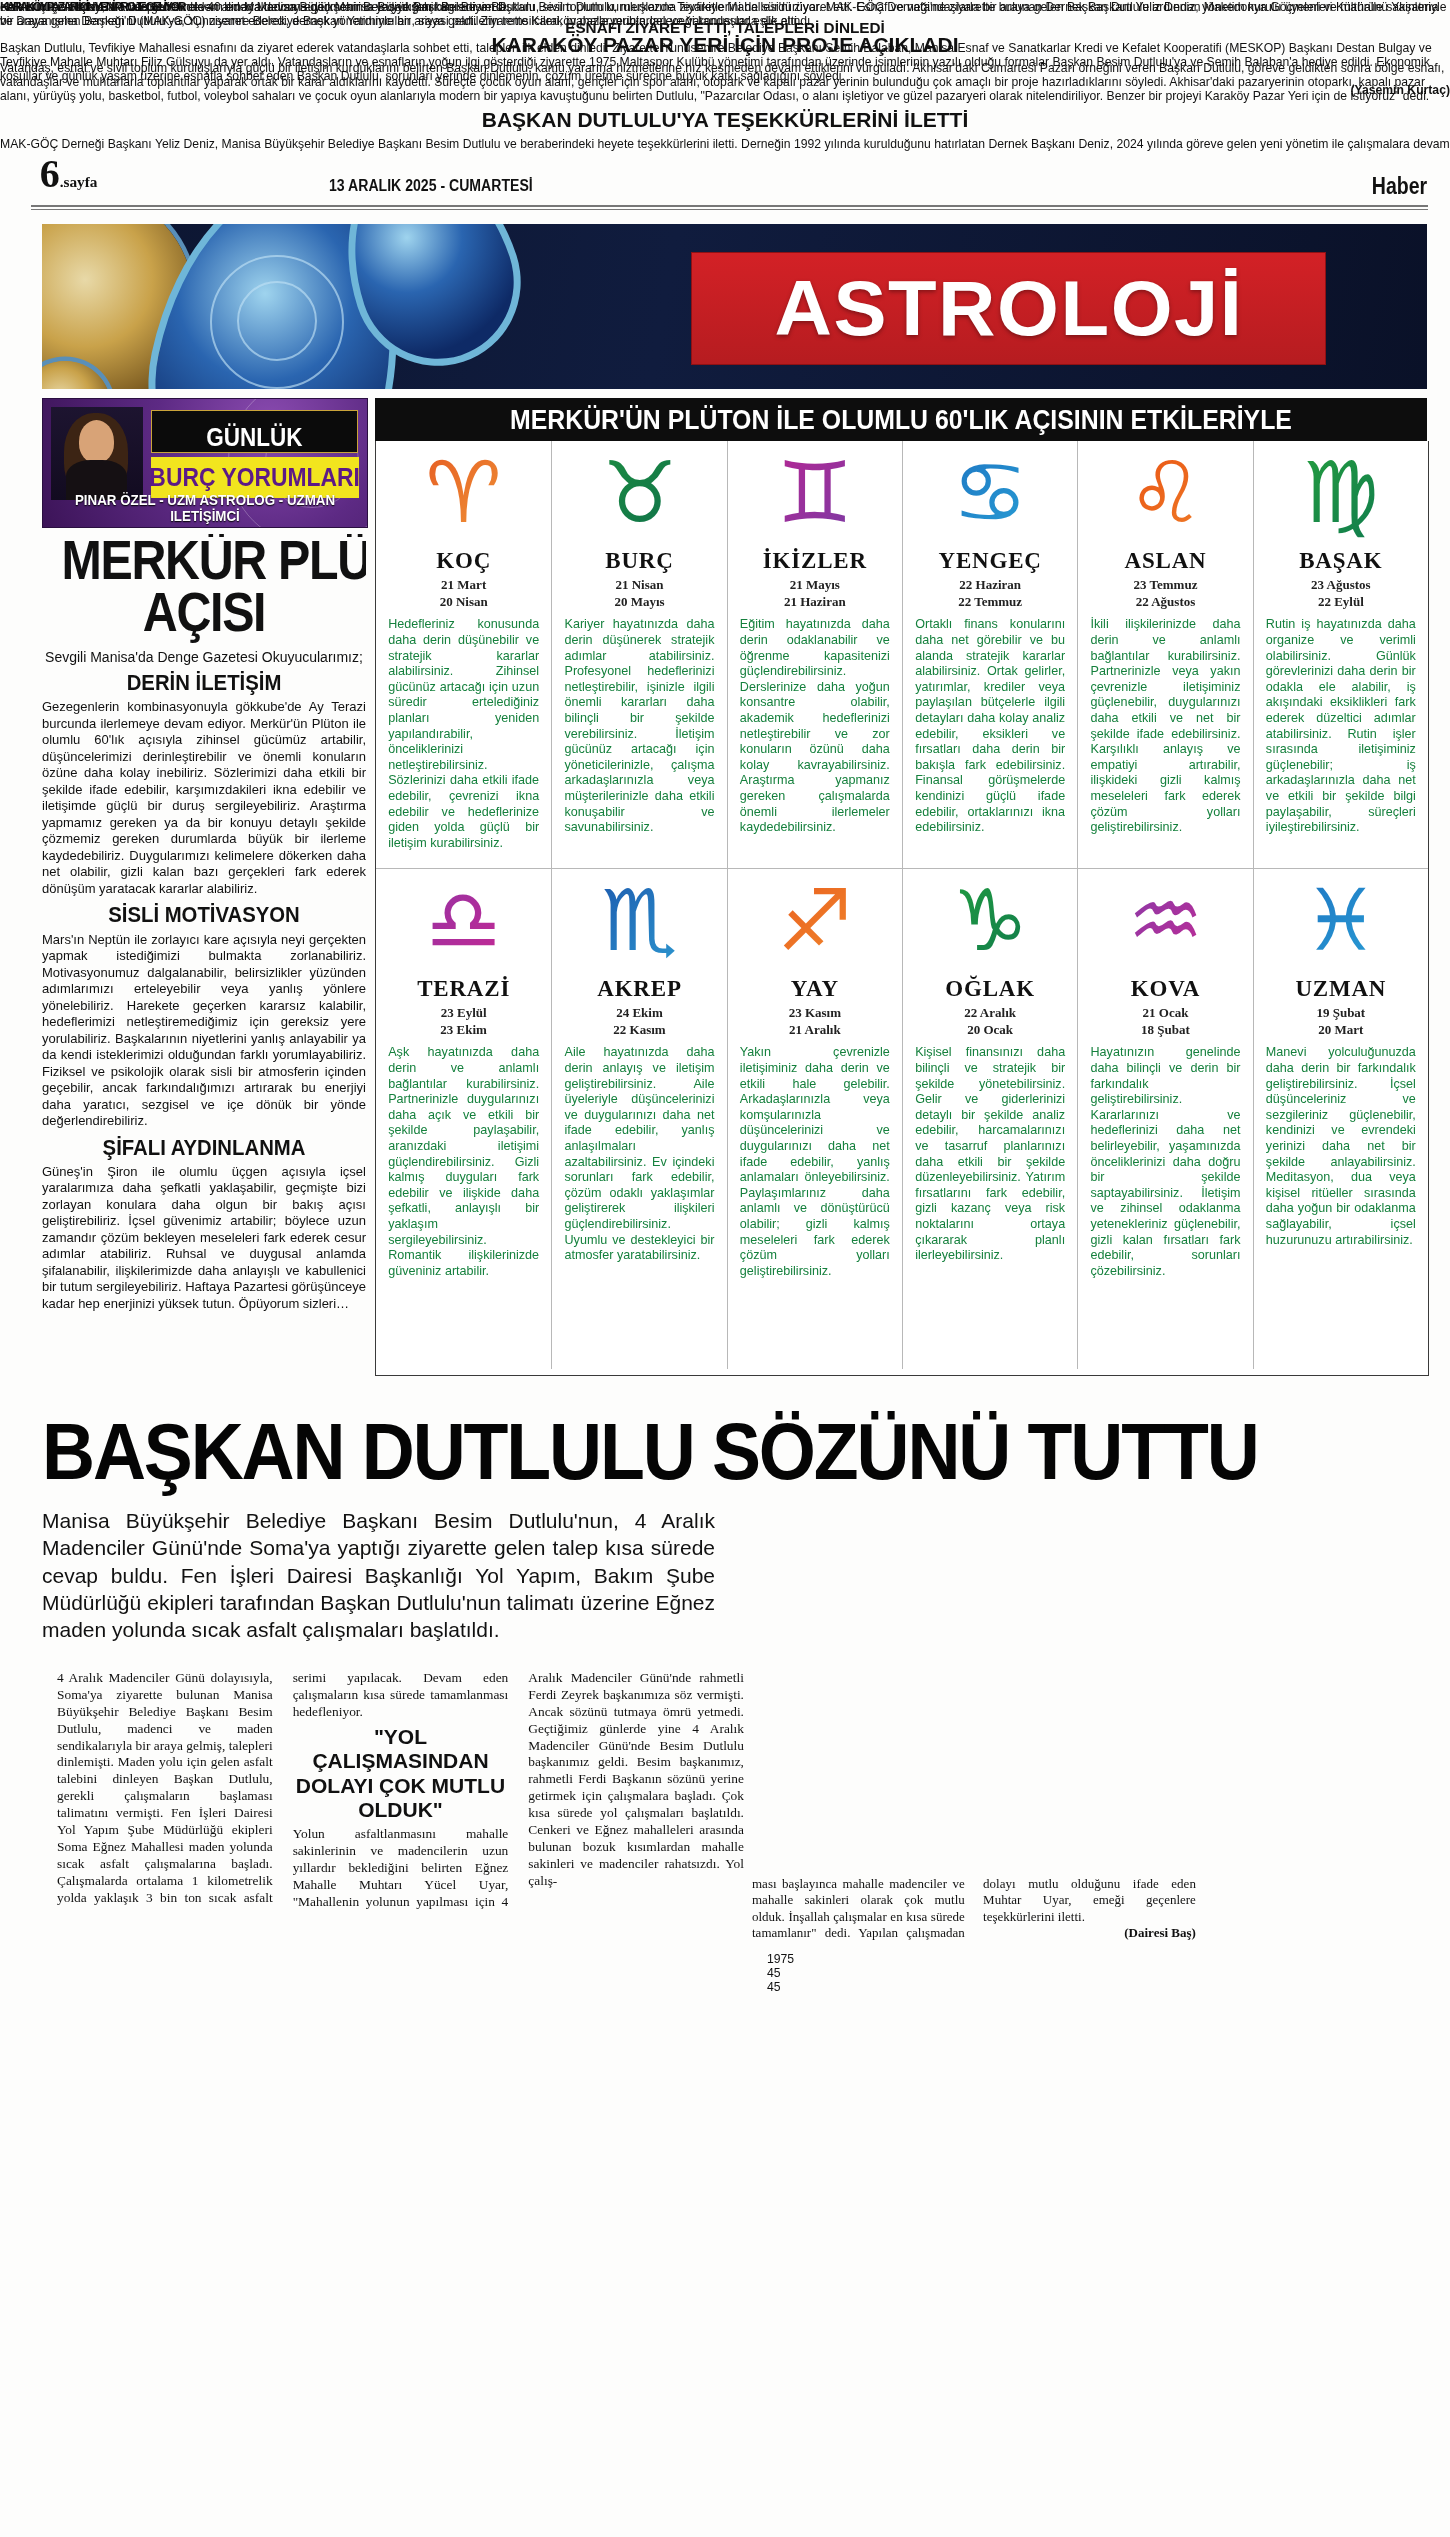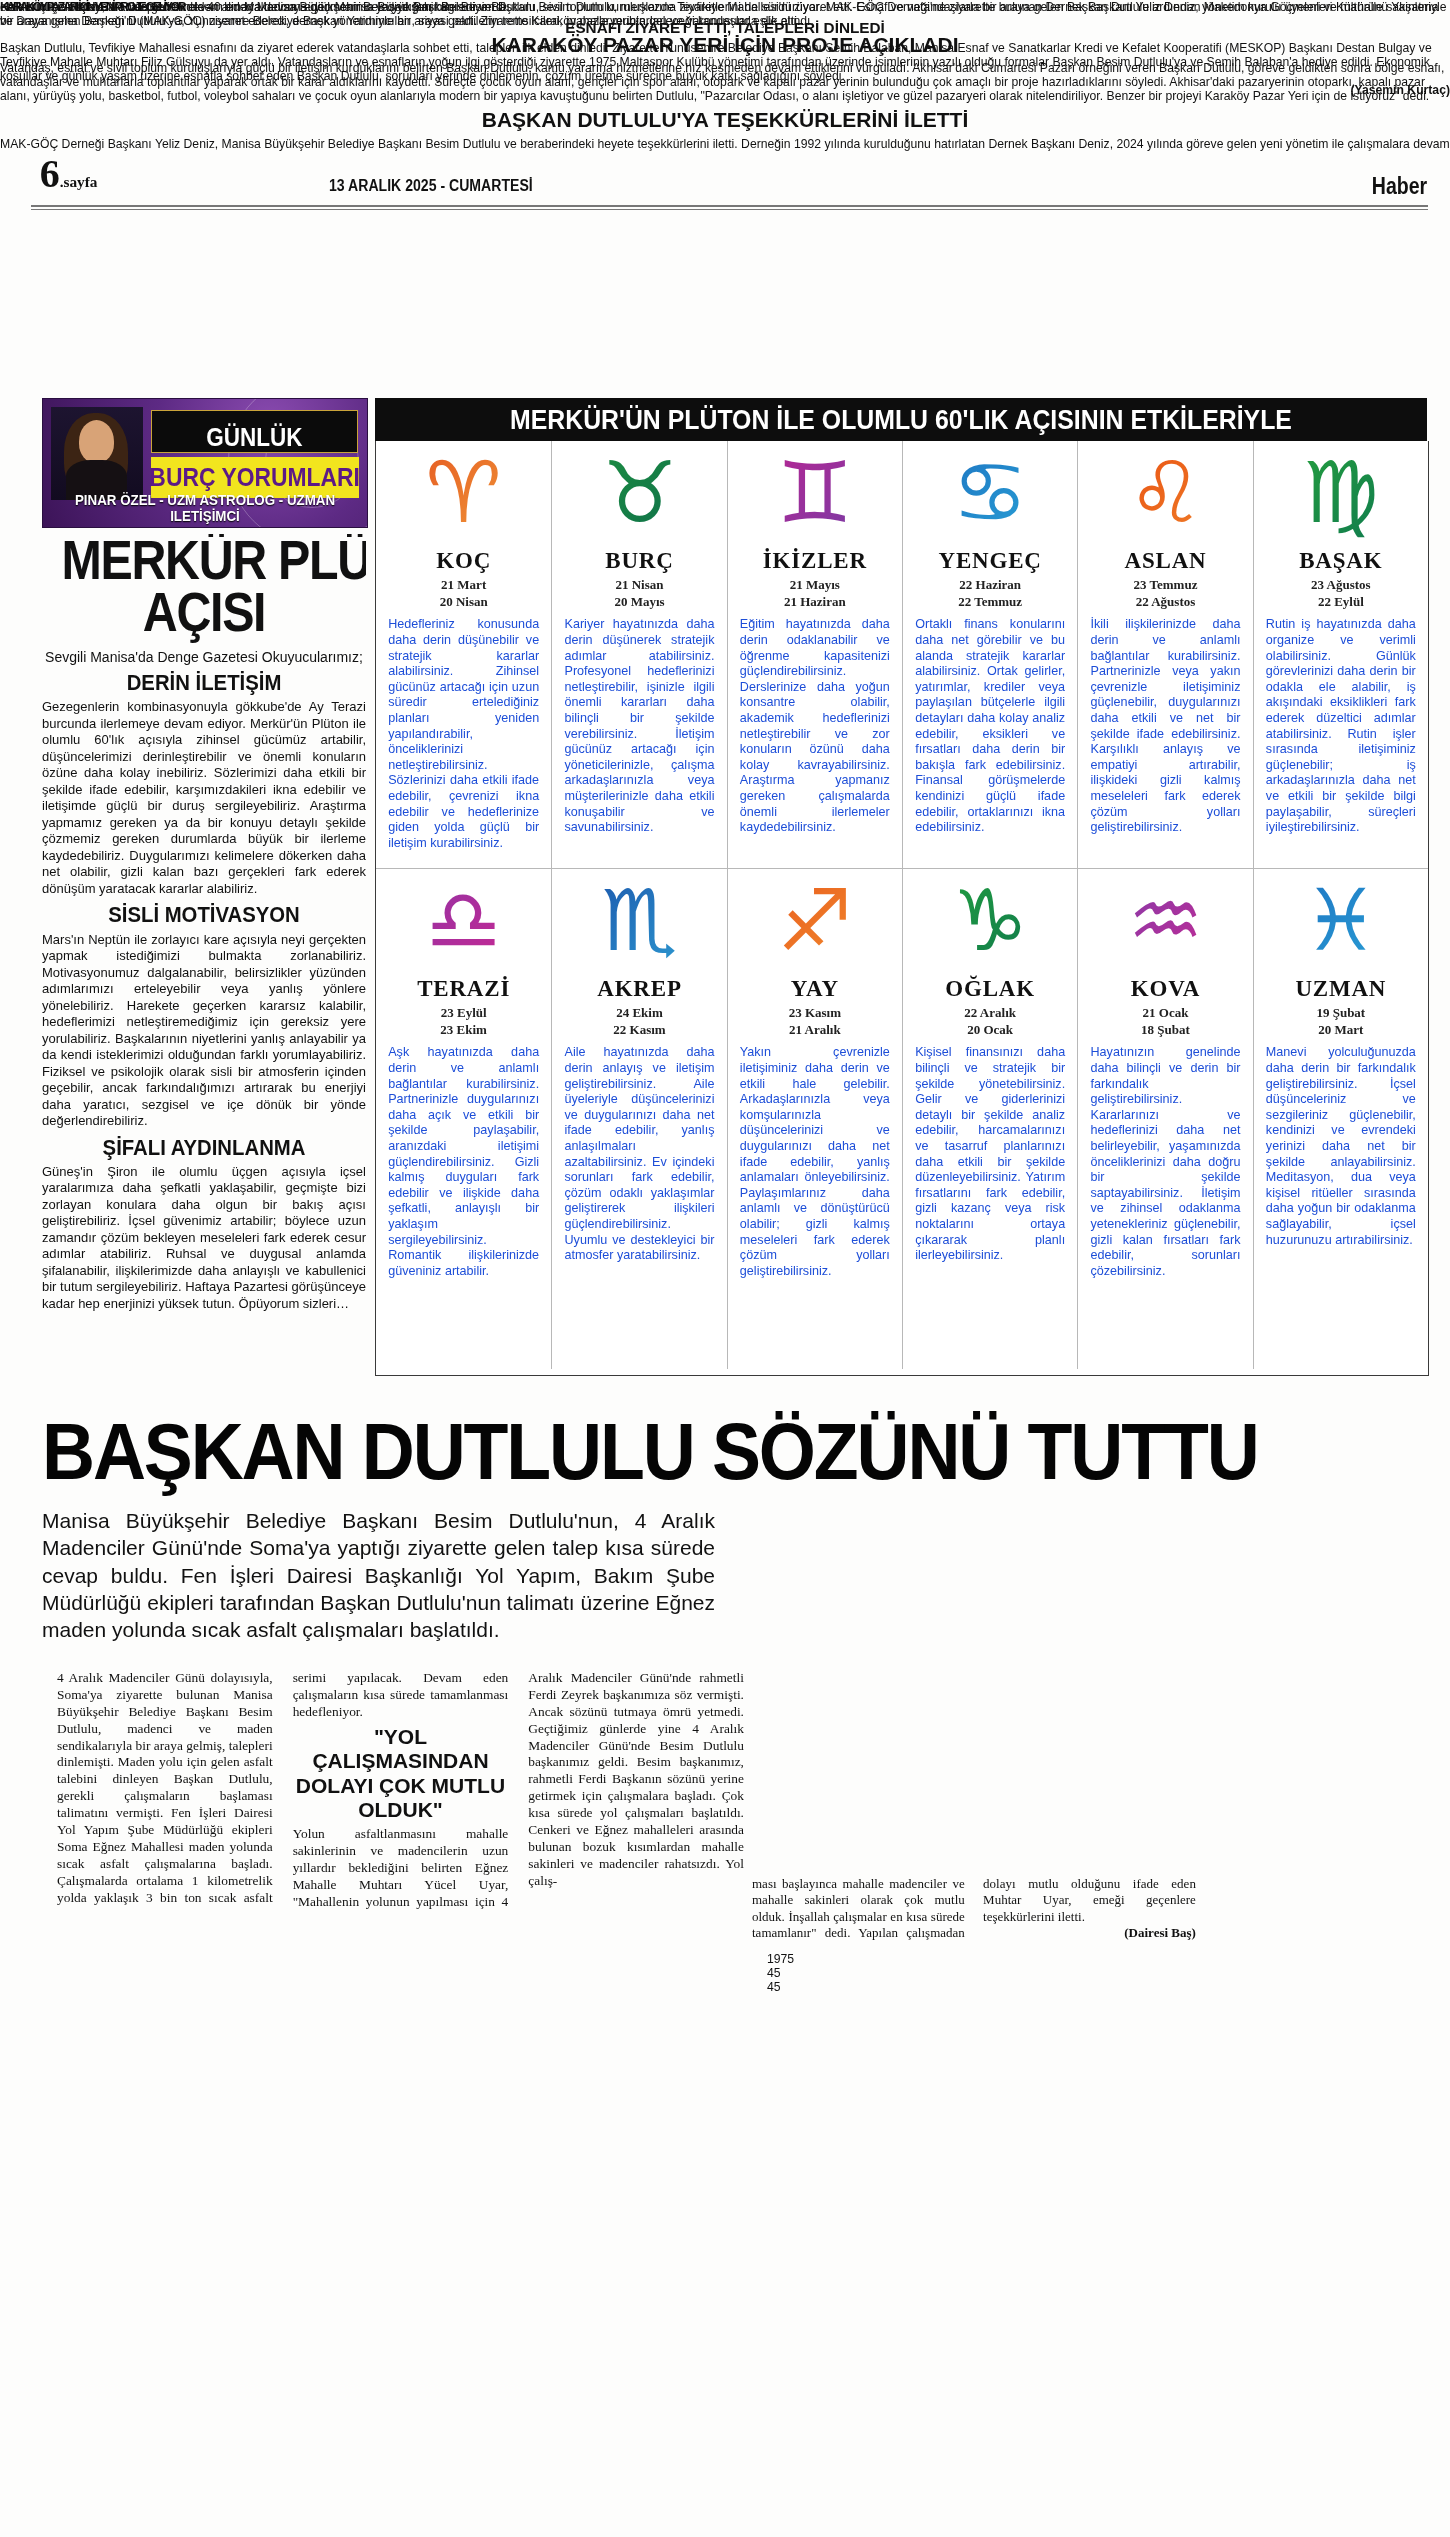--- a/index.html
+++ b/index.html
@@ -38,21 +38,21 @@
   #merkur-bar span{color:#fff;font-weight:bold;font-size:27px;transform:scaleX(.92);white-space:nowrap;}
   #zodiac-box{left:375px;top:441px;width:1052px;height:934px;border:1.5px solid #3a3a3a;border-top:none;background:#fff;
       display:grid;grid-template-columns:repeat(6,1fr);grid-template-rows:427px 501px;}
   .zcell{padding:6.1px 12.2px 0 12.2px;overflow:hidden;}
   .zcell.vb{border-left:0.8px solid #b8b8b8;}
   .zcell.rb{border-top:0.8px solid #b8b8b8;}
   .zsym{height:98px;font-size:85px;line-height:92px;text-align:center;font-family:"DejaVu Sans",sans-serif;
         -webkit-background-clip:text;background-clip:text;color:transparent;}
   .zname{text-align:center;font-family:"Liberation Serif",serif;font-weight:bold;font-size:23px;letter-spacing:0.8px;margin-top:3.1px;}
   .zdates{text-align:center;font-family:"Liberation Serif",serif;font-size:13px;line-height:1.25;color:#222;margin:3.1px 0 7.6px 0;font-weight:bold;}
-  .ztext{font-size:12.6px;line-height:1.24;text-align:justify;color:#1d4ed8;}
+  .ztext{font-size:12.6px;line-height:1.24;text-align:justify;color:#15803d;}
   
   #merkur-art{left:42px;top:534px;width:324px;height:839px;overflow:hidden;}
   .mp-title{text-align:center;font-weight:bold;font-size:55px;line-height:.95;letter-spacing:-1.5px;transform:scaleX(.88);transform-origin:50% 0;white-space:nowrap;}
   .greeting{text-align:center;font-size:14px;margin:10.7px 0 1.5px 0;}
   .sec-head{text-align:center;font-weight:bold;font-size:21.4px;margin:6.1px 0 3.1px 0;transform:scaleX(.95);}
   .sec-text{font-size:13px;line-height:1.27;text-align:justify;}
   
   .big-head{font-weight:bold;white-space:nowrap;letter-spacing:-2.3px;transform-origin:0 0;color:#050505;}
   #a1-head{left:42px;top:1406px;font-size:79px;transform:scaleX(.93);}
   #a1-lead{left:42px;top:1507px;width:673px;height:156px;font-size:21px;line-height:1.3;text-align:justify;font-weight:500;}
@@ -101,20 +101,31 @@
   <div class="abs" id="masthead">
     <div class="abs pageno" style="left:9.2px;top:-4.6px;">
       <span>6</span><small>.sayfa</small>
     </div>
     <div class="abs mast-date" style="left:298px;top:18.3px;">13 ARALIK 2025 - CUMARTESİ</div>
     <div class="abs mast-sec" style="right:0;top:13.7px;">Haber</div>
   </div>
   <div class="abs rule" style="top:205px;height:2.3px;"></div>
   <div class="abs rule" style="top:209px;height:0.8px;"></div>
 
+  <div class="abs" id="banner">
+    <div class="mosaic" style="left:-46px;top:-30.5px;width:198px;height:214px;"></div>
+    <div class="drop" style="left:114px;top:-46px;width:229px;height:321px;transform:rotate(12deg);"></div>
+    <div class="drop" style="left:305px;top:-69px;width:153px;height:198px;transform:rotate(-18deg);"></div>
+    <div class="ring" style="left:168px;top:30.5px;width:130px;height:130px;"></div>
+    <div class="ring" style="left:195px;top:57px;width:76px;height:76px;"></div>
+    <div class="mosaic" style="left:-23px;top:137px;width:92px;height:92px;"></div>
+    <div id="astro-box">
+      <span>ASTROLOJİ</span>
+    </div>
+  </div>
 
   <div class="abs" id="gunluk">
     <div class="wheel"></div>
     <div class="wheel2"></div>
     <div id="astrologer">
       <div class="hair"></div>
       <div class="face"></div>
       <div class="body"></div>
     </div>
     <div id="g-black">

